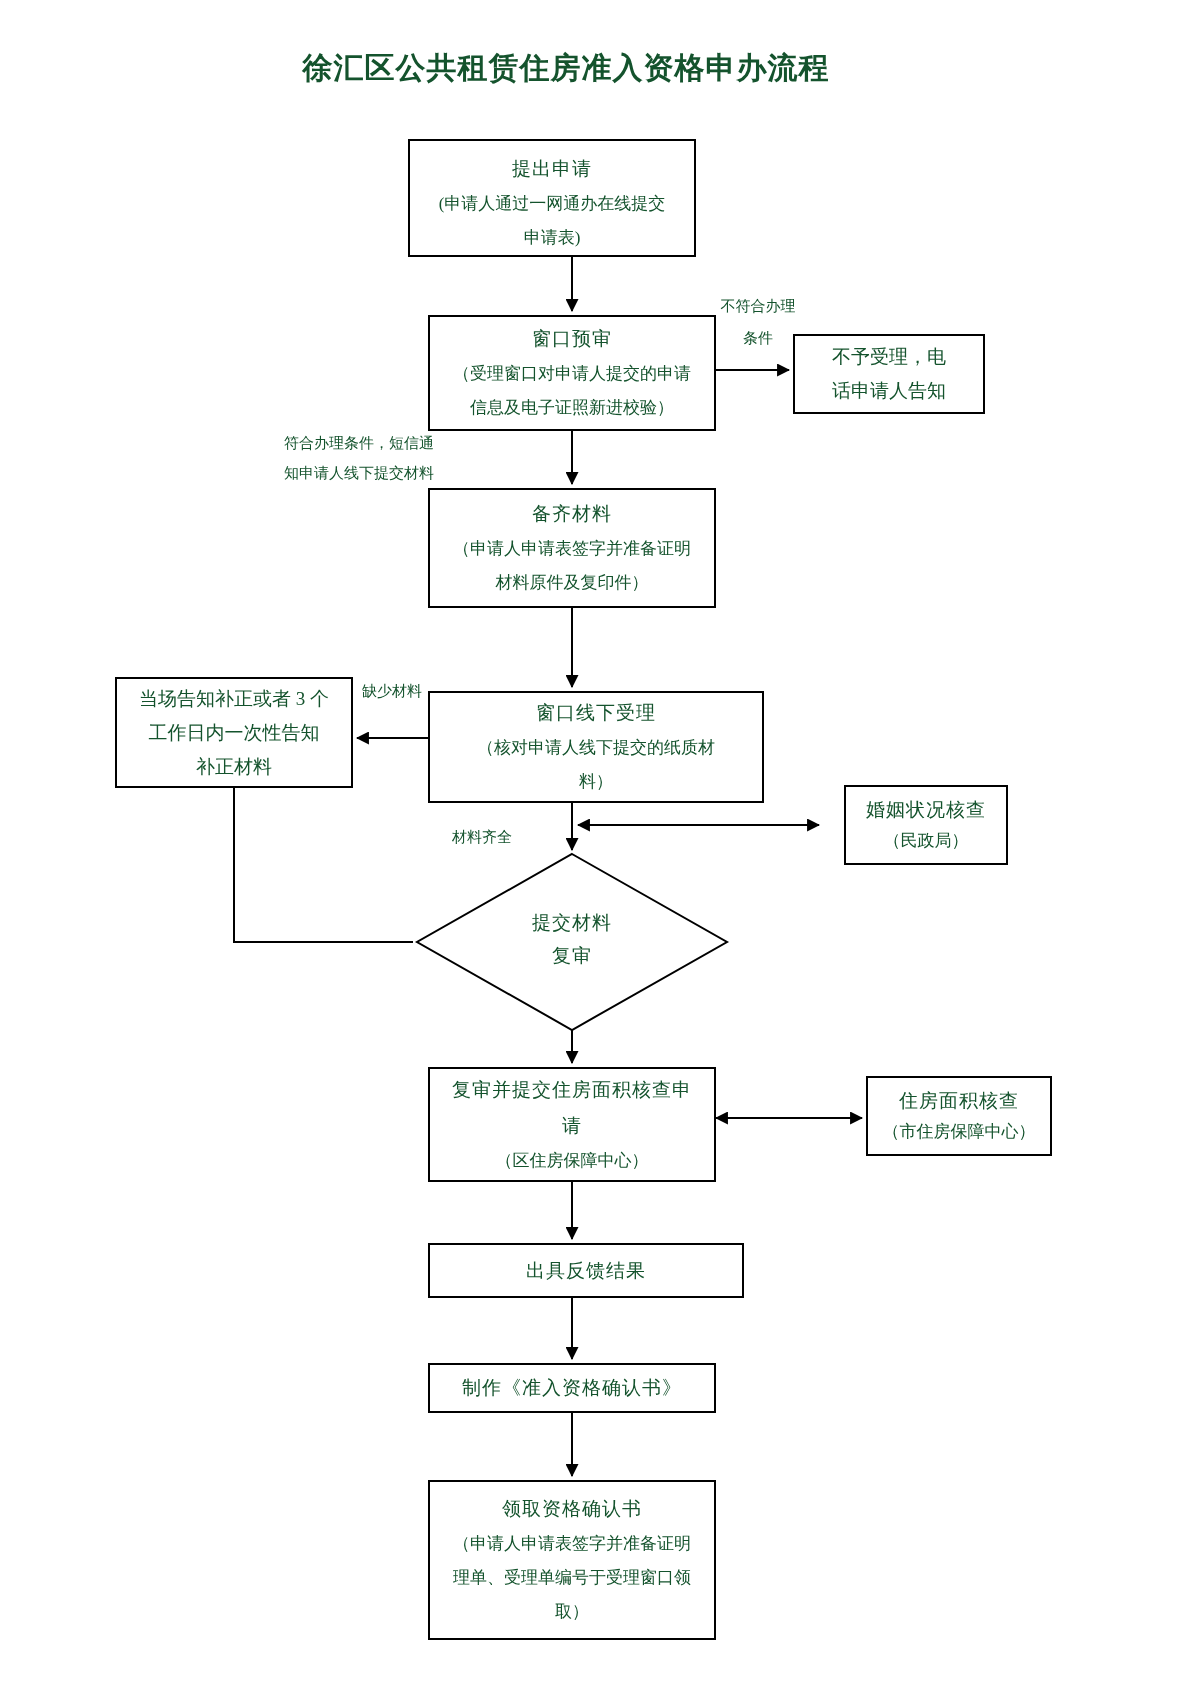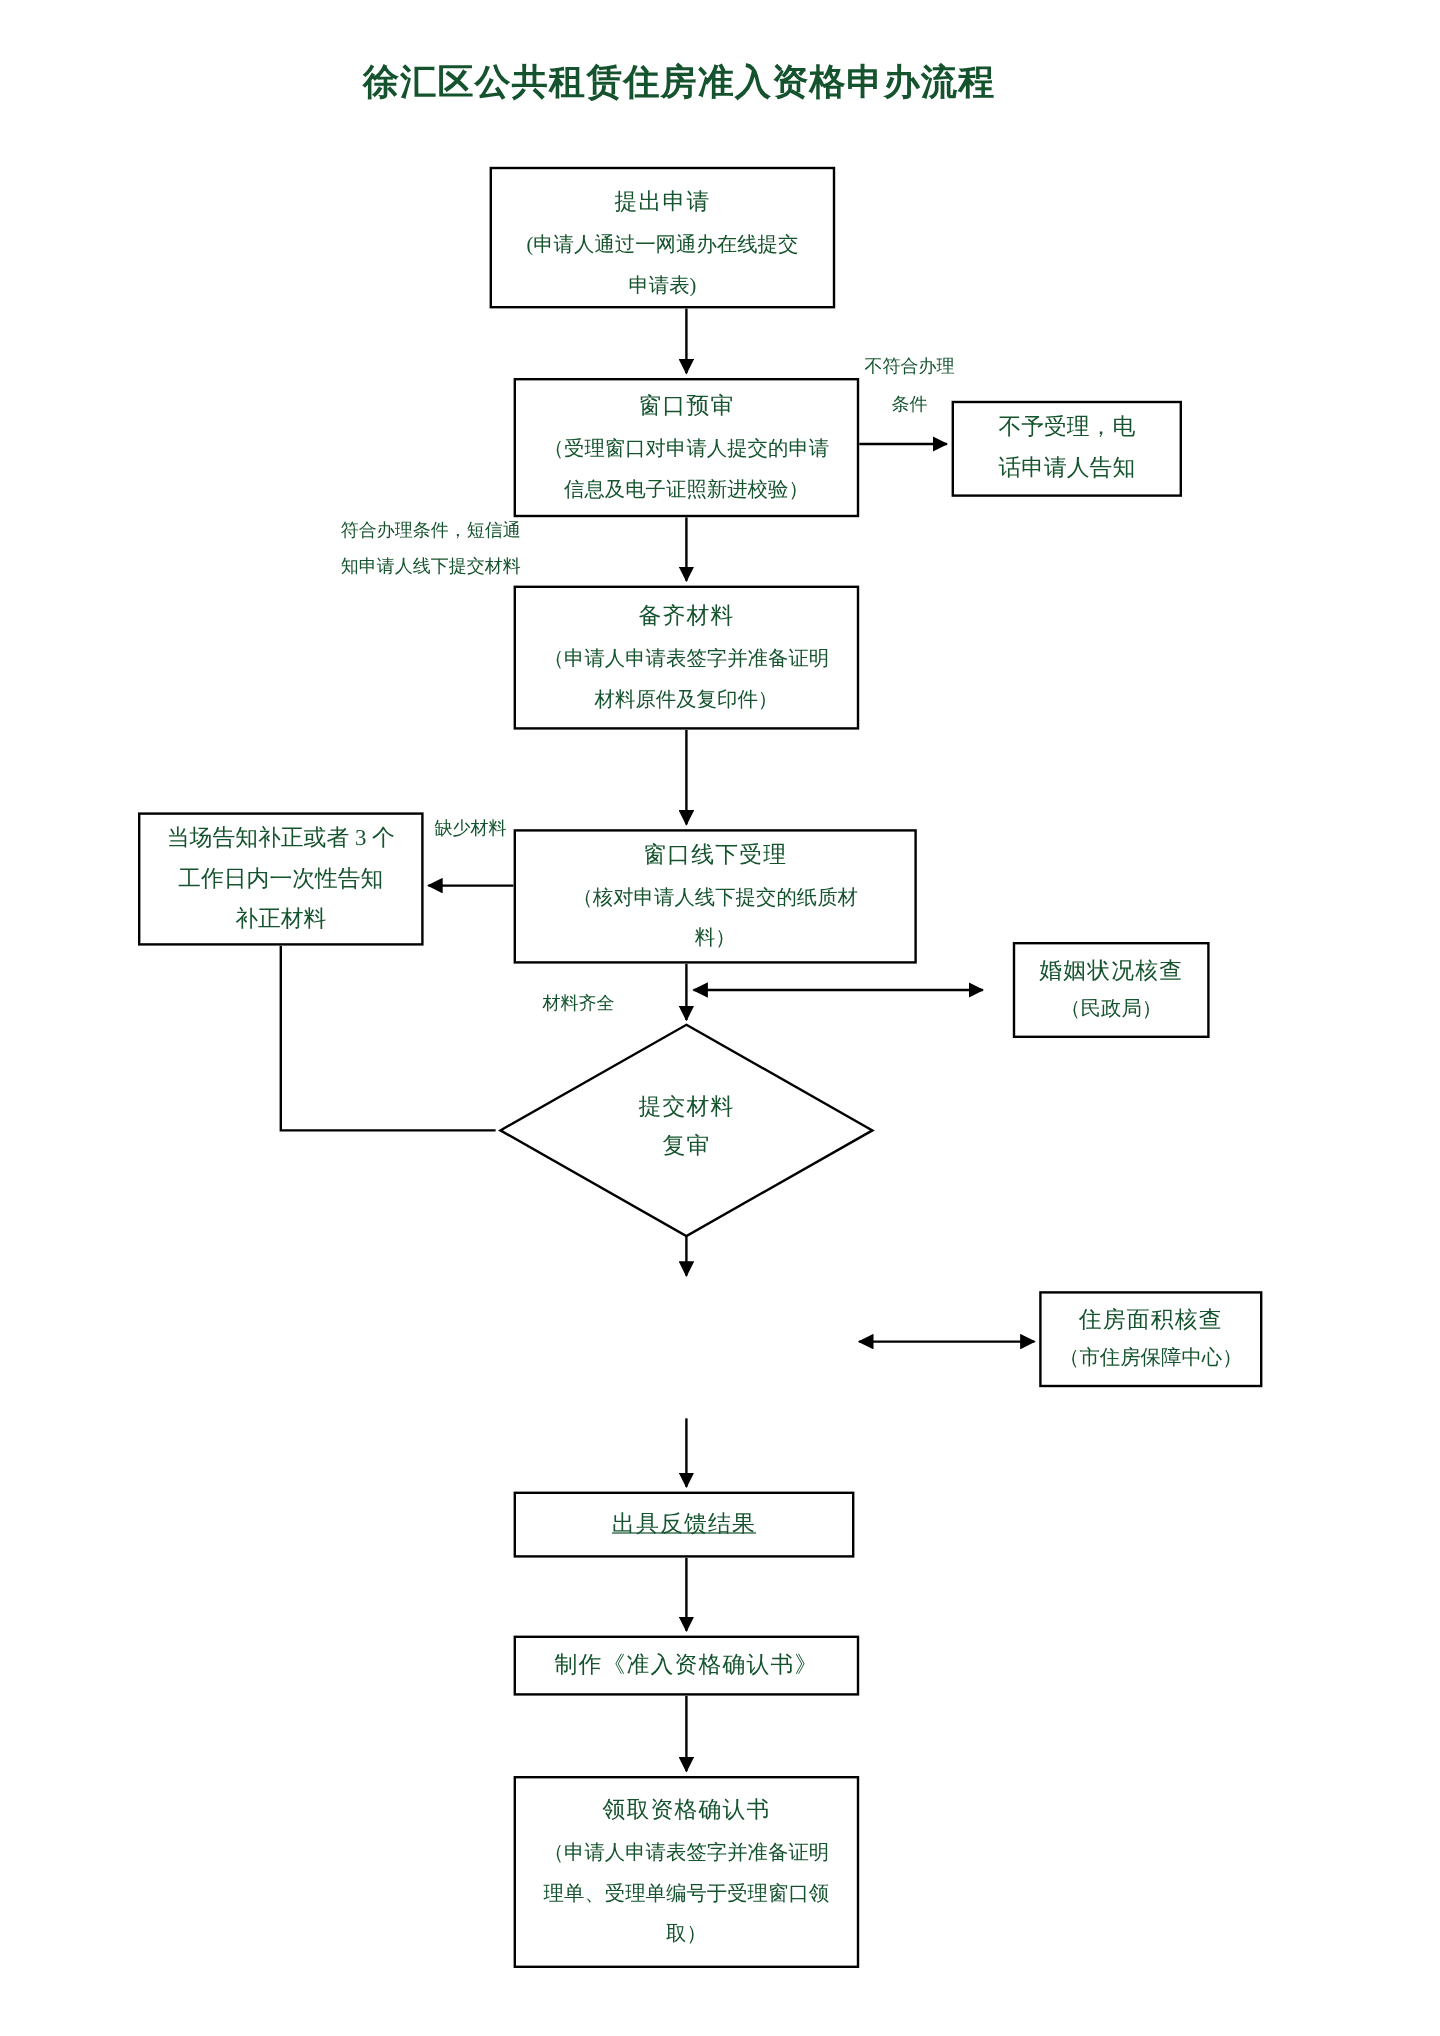--- a/index.html
+++ b/index.html
@@ -88,27 +88,32 @@
   <div class="box" style="left:823px;top:785px;width:164px;height:80px;margin-left:21px;">
     <div class="bt" style="line-height:32px;">婚姻状况核查</div>
     <div class="bs" style="line-height:30px;">（民政局）</div>
   </div>
 
   <div class="diamond-text">
     <div>提交材料</div>
     <div>复审</div>
   </div>
 
+  <div class="box" style="left:428px;top:1067px;width:288px;height:115px;">
+    <div class="bt">复审并提交住房面积核查申</div>
+    <div class="bt">请</div>
+    <div class="bs">（区住房保障中心）</div>
+  </div>
 
   <div class="box" style="left:866px;top:1076px;width:186px;height:80px;">
     <div class="bt" style="line-height:32px;">住房面积核查</div>
     <div class="bs" style="line-height:30px;">（市住房保障中心）</div>
   </div>
 
-  <div class="box" style="left:428px;top:1243px;width:284px;height:55px;text-decoration:underline;">
+  <div class="box" style="left:428px;top:1243px;width:316px;height:55px;">
     <div class="bt">出具反馈结果</div>
   </div>
 
   <div class="box" style="left:428px;top:1363px;width:288px;height:50px;">
     <div class="bt">制作《准入资格确认书》</div>
   </div>
 
   <div class="box" style="left:428px;top:1480px;width:288px;height:160px;">
     <div class="bt">领取资格确认书</div>
     <div class="bs">（申请人申请表签字并准备证明</div>

